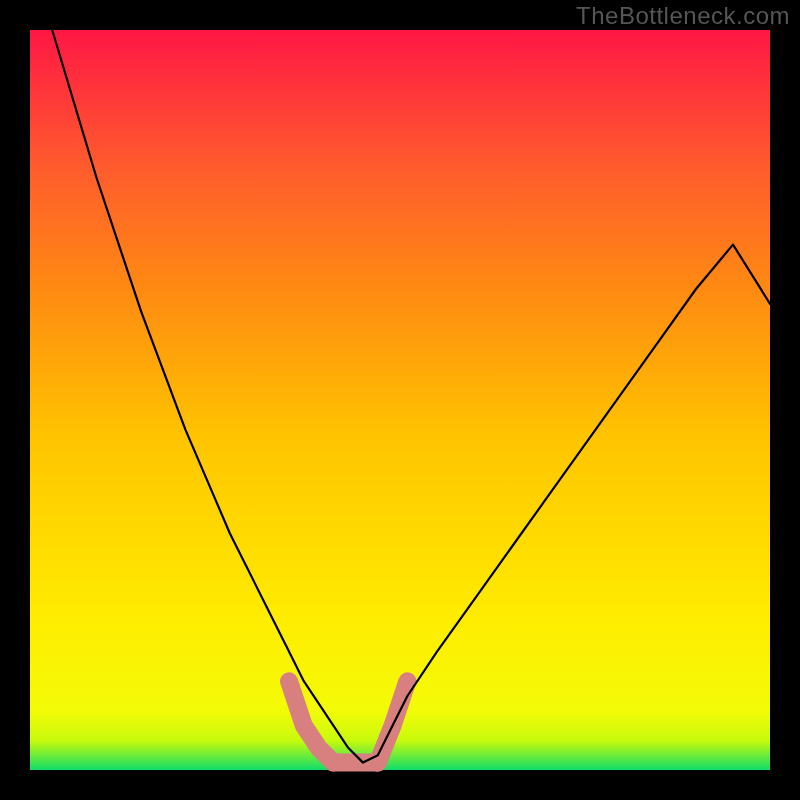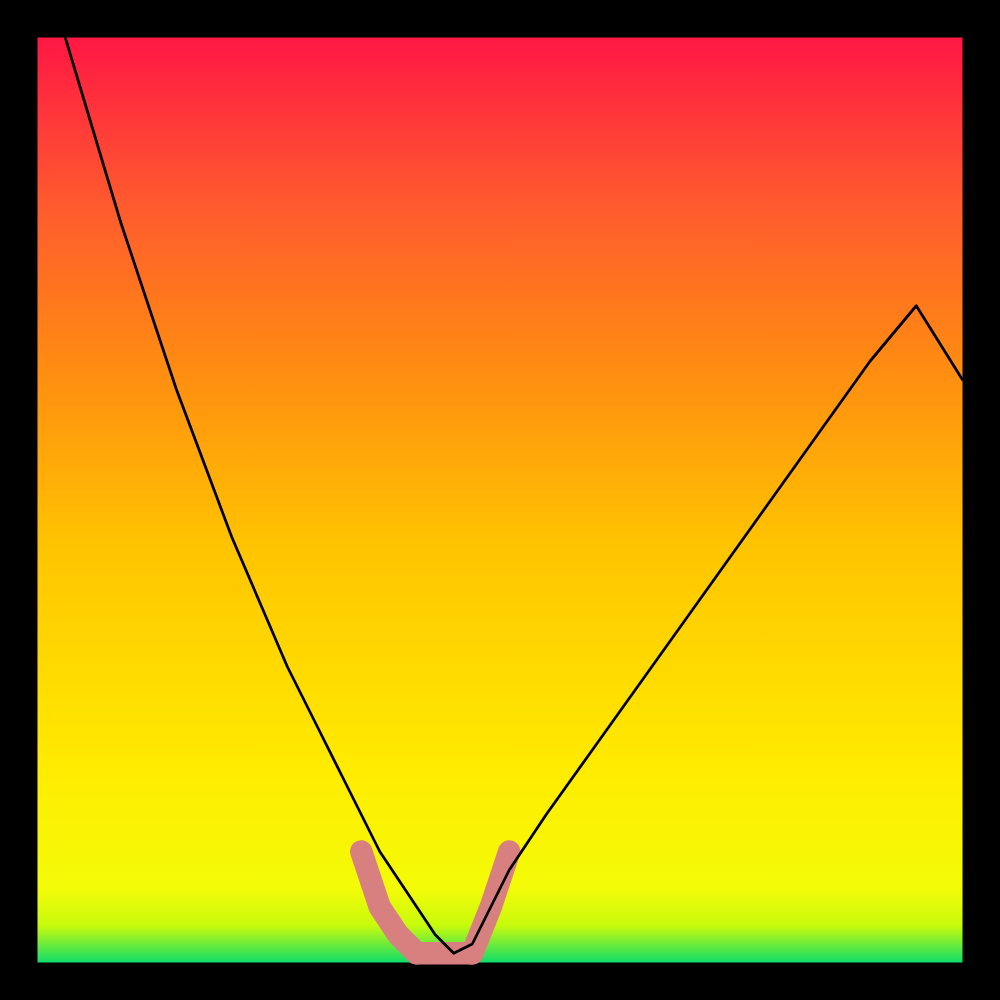--- a/index.html
+++ b/index.html
@@ -28,20 +28,21 @@
     user-select: none;
   }
   svg {
     display: block;
   }
 </style>
 </head>
 <body>
 
 <div class="frame">
+  <div class="watermark">TheBottleneck.com</div>
 
   <svg id="chart-svg" width="800" height="800" viewBox="0 0 800 800">
     <defs>
       <linearGradient id="bg-grad" x1="0" y1="1" x2="0" y2="0">
           <stop offset="0%" stop-color="#0fdd6a"></stop>
           <stop offset="2%" stop-color="#6eec3a"></stop>
           <stop offset="4%" stop-color="#c8fa0c"></stop>
           <stop offset="8%" stop-color="#f3fb07"></stop>
           <stop offset="20%" stop-color="#ffed00"></stop>
           <stop offset="45%" stop-color="#ffc400"></stop>

